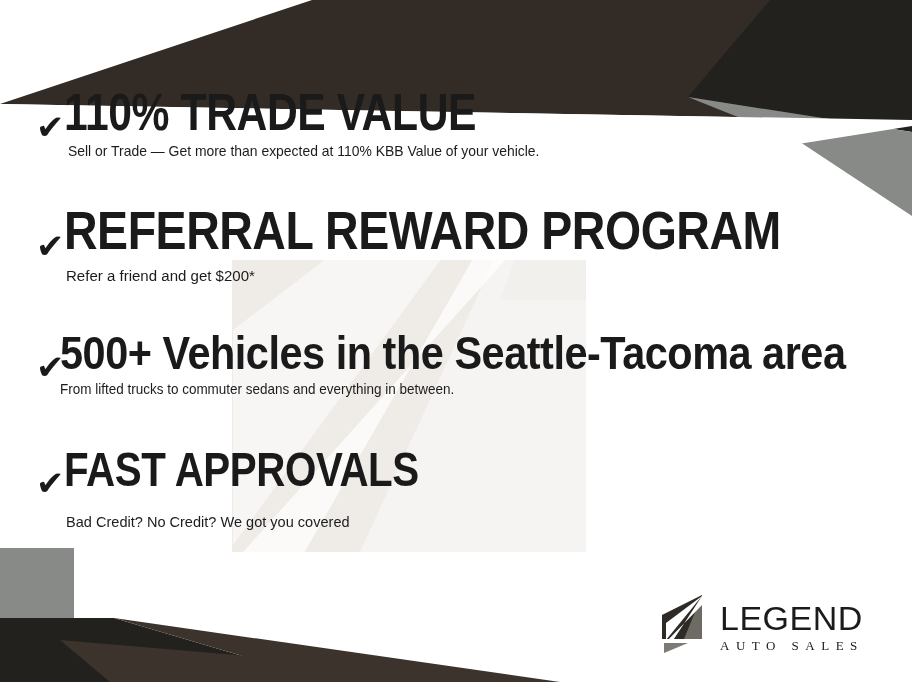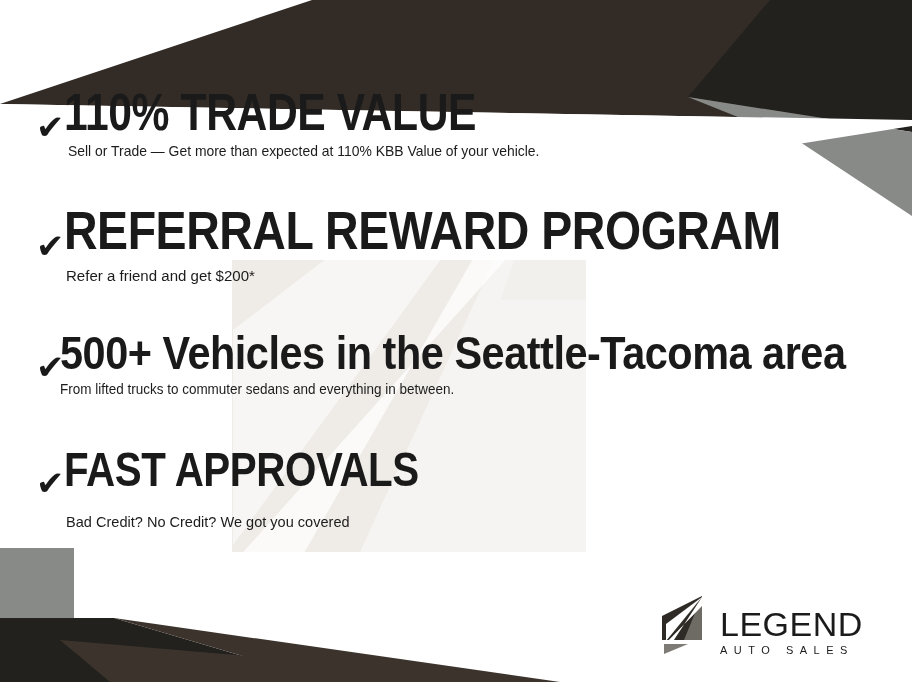--- a/index.html
+++ b/index.html
@@ -89,21 +89,21 @@
   #feat-3 .feature-sub  { margin-left: 30px; margin-top: 20px; font-size: 15px; transform: scaleX(0.97); transform-origin: left center; }
 
   
   .logo {
     position: absolute;
     left: 658px;
     top: 592px;
     width: 216px;
     height: 64px;
     display: flex;
-    align-items: flex-end;
+    align-items: center;
   }
   .logo-mark {
     width: 52px;
     height: 62px;
     flex: 0 0 auto;
   }
   .logo-text {
     margin-left: 10px;
     padding-top: 4px;
   }
@@ -113,23 +113,23 @@
     font-family: "Liberation Sans", sans-serif;
     font-weight: 400;
     font-size: 34px;
     line-height: 1;
     letter-spacing: 0.5px;
   }
   .logo-tag {
     display: block;
     margin-top: 4px;
     color: #1b1b1b;
-    font-family: Liberation Sans, sans-serif;
+    font-family: Liberation Serif, serif;
     font-weight: 400;
-    font-size: 11px;
+    font-size: 13px;
     line-height: 1;
     letter-spacing: 6.5px;
   }
 </style>
 </head>
 <body>
 
 <div id="poster">
 
   <svg class="bg-layer" viewBox="0 0 912 682" preserveAspectRatio="none">

